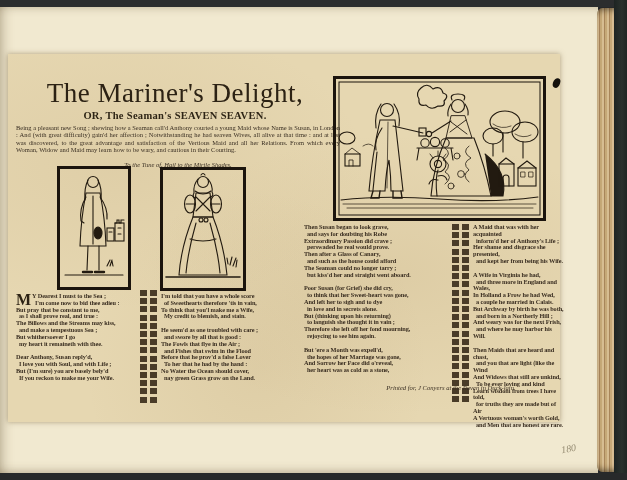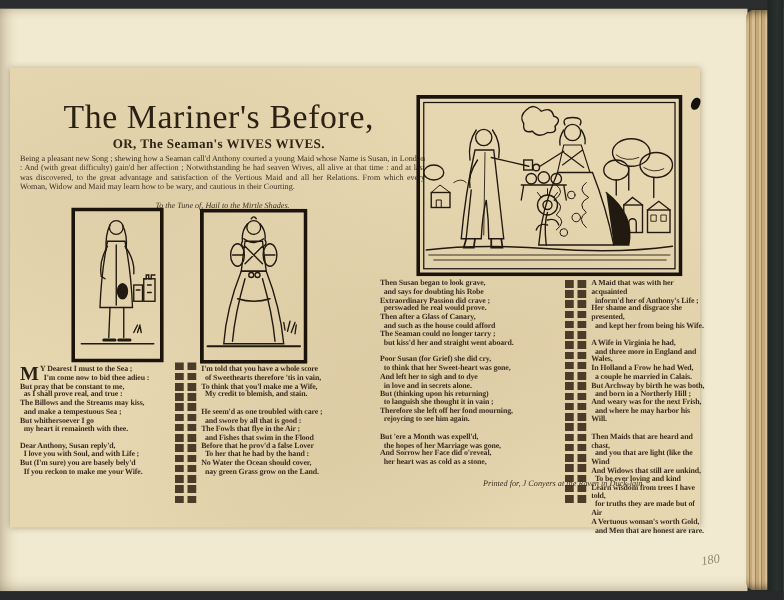--- a/index.html
+++ b/index.html
@@ -85,22 +85,22 @@
 <body>
 
 <div class="strip-top"></div>
 <div class="album-page"></div>
 <div class="fore-edge"></div>
 <div class="binding"></div>
 <div class="strip-bottom"></div>
 
 <div class="sheet">
 
-  <div class="ballad-title">The Mariner's Before,</div>
-  <div class="ballad-subtitle">OR, The Seaman's WIVES WIVES.</div>
+  <div class="ballad-title">The Mariner's Delight,</div>
+  <div class="ballad-subtitle">OR, The Seaman's SEAVEN SEAVEN.</div>
   <div class="ballad-intro">Being a pleasant new Song ;  shewing how a Seaman call'd Anthony courted a young Maid whose Name is Susan, in London :  And (with great difficulty) gain'd her affection ;  Notwithstanding he had seaven Wives, all alive at that time :  and at last was discovered, to the great advantage and satisfaction of the Vertious Maid and all her Relations.  From which every Woman, Widow and Maid may learn how to be wary, and cautious in their Courting.</div>
   <div class="tune-line">To the Tune of, Hail to the Mirtle Shades.</div>
 
   <div class="wc" style="left:49px;top:112px;">
     <svg width="74" height="124" viewBox="0 0 74 124">
       <rect x="1.5" y="1.5" width="71" height="121" fill="none" stroke="#1b140d" stroke-width="3"></rect>
       <g fill="none" stroke="#221a10" stroke-width="1.1" stroke-linecap="round">
         <circle cx="36" cy="16" r="5.5"></circle>
         <path d="M31 14 q-4 8 -3 20 M41 14 q4 8 3 19"></path>
         <path d="M29 27 Q24 52 23 80 L49 80 Q48 52 43 27 Z"></path>

